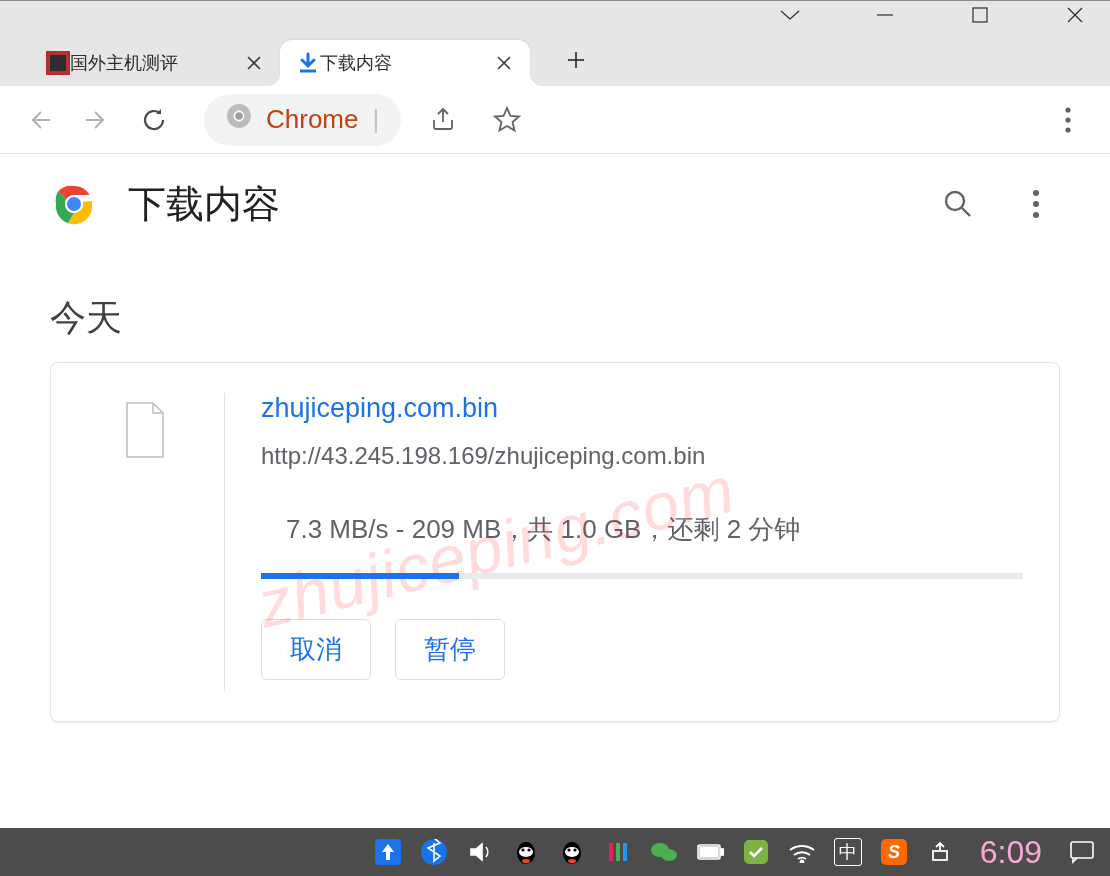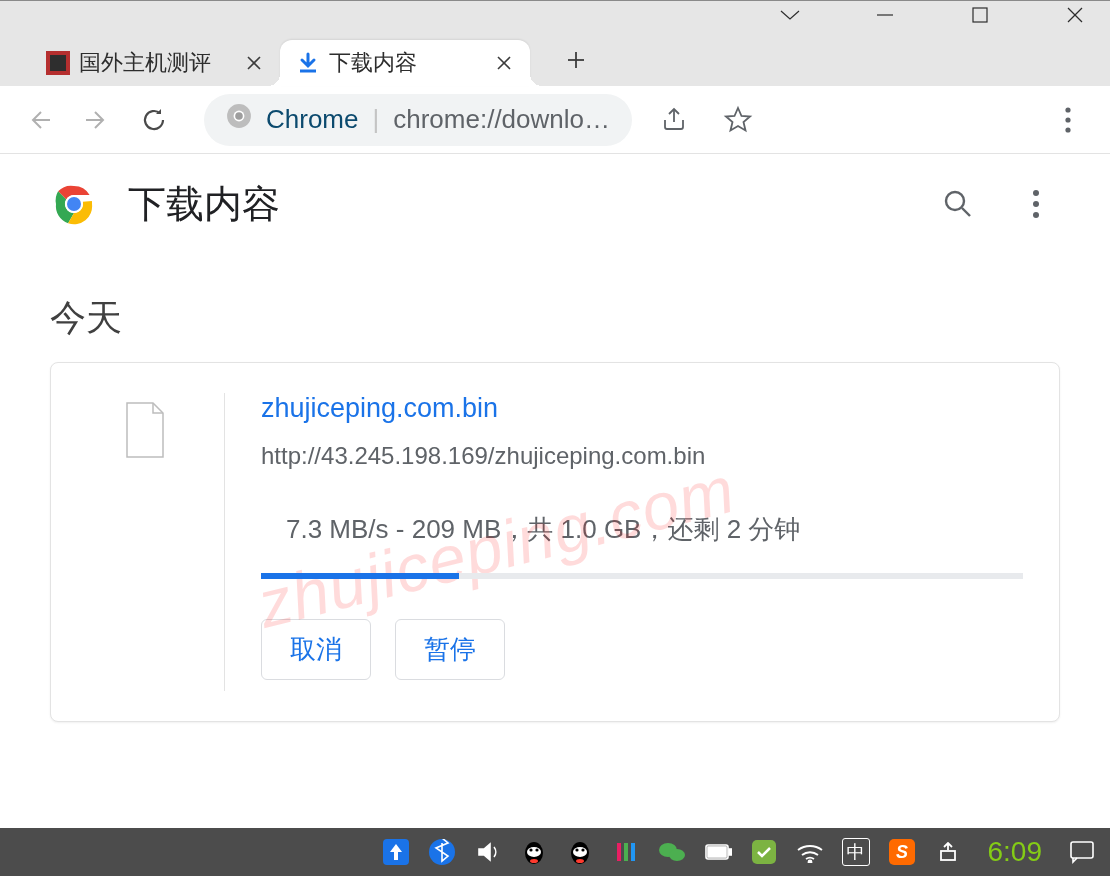--- a/index.html
+++ b/index.html
@@ -19,21 +19,21 @@
   .win-btn { width:50px; height:28px; display:flex; align-items:center; justify-content:center; color:#2d2d2d;}
   .win-btn svg { stroke:#2d2d2d; stroke-width:1.2; fill:none; }
   
   .tabstrip {
     height: 57px; background: #e6e6e6;
     display:flex; align-items:flex-end; padding-left:30px;
     position: relative;
   }
   .tab {
     height: 46px; width: 250px; display:flex; align-items:center;
-    gap:9px; padding:0 16px; position:relative; font-size:22px; color:#2d2d2d;
+    gap:0; padding:0 16px; position:relative; font-size:18px; color:#2d2d2d;
   }
   .tab.inactive { }
   .tab.active {
     background:#fff; border-radius: 12px 12px 0 0;
     box-shadow: 0 -1px 2px rgba(0,0,0,0.08);
   }
   .tab.active::before, .tab.active::after{
     content:""; position:absolute; bottom:0; width:12px; height:12px;
   }
   .tab.active::before{ left:-12px; background:radial-gradient(circle at 0 0, transparent 12px, #fff 12px);}
@@ -50,21 +50,21 @@
     height: 68px; background:#fff; border-bottom:1px solid #e3e3e3;
     display:flex; align-items:center; padding:0 20px; gap:8px;
   }
   .nav-btn { width:44px; height:44px; display:flex; align-items:center; justify-content:center; color:#949494;}
   .nav-btn.enabled { color:#4a4a4a;}
   .omnibox {
     flex:0 0 auto; height:52px; background:#f1f3f4; border-radius:26px;
     display:flex; align-items:center; padding:0 22px; gap:14px; margin-left:20px;
     font-size:26px; color:#5f6368;
   }
-  .omnibox .chip { color:#0c4a6e;}
+  .omnibox .chip { color:#c2410c;}
   .omnibox .sep { color:#c4c4c4;}
   .omnibox .url { color:#5f6368;}
   .share-btn, .star-btn {
     width:44px; height:44px; margin-left:12px;
     display:flex; align-items:center; justify-content:center; color:#5f6368;
   }
   .kebab {
     margin-left:auto; width:44px; height:44px;
     display:flex; align-items:center; justify-content:center; color:#5f6368; font-size:28px;
   }
@@ -111,21 +111,21 @@
     pointer-events:none; font-style:italic;
   }
   
   .taskbar {
     position:absolute; left:0; right:0; bottom:0; height:48px;
     background:#4c4c4c; display:flex; align-items:center;
     padding-right:14px; color:#fff; font-size:20px;
   }
   .tray { margin-left:auto; display:flex; align-items:center; gap:18px;}
   .tray-ico { width:28px; height:28px; display:flex; align-items:center; justify-content:center; font-size:20px;}
-  .clock { font-size:28px; color:#84cc16; padding:0 8px;}
+  .clock { font-size:32px; color:#f9a8d4; padding:0 8px;}
   .chrome-logo-svg { width:100%; height:100%;}
 </style>
 </head>
 <body>
 
 <div class="titlebar">
   <div class="win-btn">
     <svg width="22" height="14" viewBox="0 0 22 14">
         <polyline points="2,3 11,11 20,3"></polyline>
       </svg>
@@ -209,21 +209,20 @@
   <div class="omnibox">
     <span>
       <svg width="26" height="26" viewBox="0 0 48 48">
           <circle cx="24" cy="24" r="22" fill="#bdbdbd"></circle>
           <circle cx="24" cy="24" r="10" fill="#fff"></circle>
           <circle cx="24" cy="24" r="7" fill="#9e9e9e"></circle>
         </svg>
     </span>
     <span class="chip">Chrome</span>
     <span class="sep">|</span>
-    <span class="url">chrome://downlo…</span>
   </div>
   <div class="share-btn">
     <svg width="28" height="28" viewBox="0 0 28 28" stroke="#5f6368" stroke-width="1.8" fill="none">
         <path d="M5 14v7a2 2 0 0 0 2 2h14a2 2 0 0 0 2-2v-7"></path>
         <path d="M14 3v13"></path>
         <polyline points="9,8 14,3 19,8"></polyline>
       </svg>
   </div>
   <div class="star-btn">
     <svg width="30" height="30" viewBox="0 0 30 30" stroke="#5f6368" stroke-width="1.8" fill="none">

